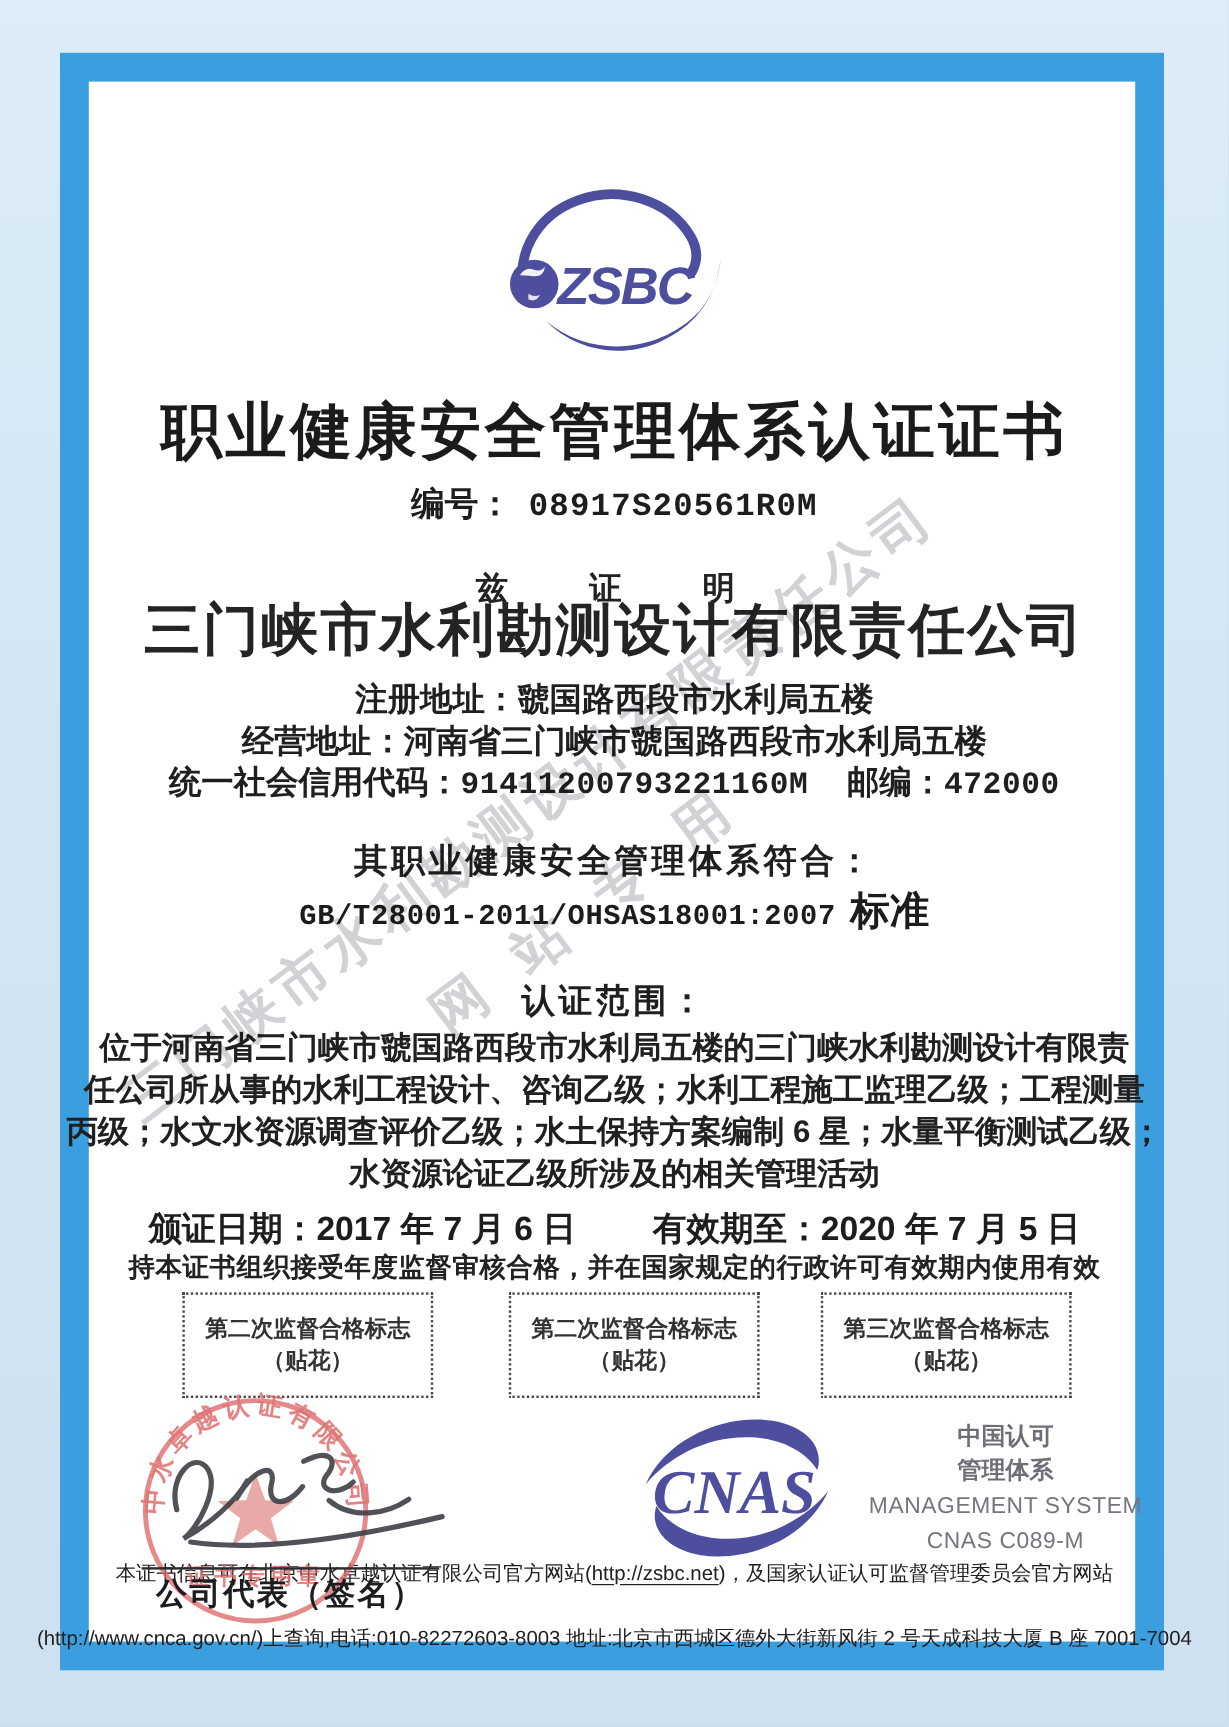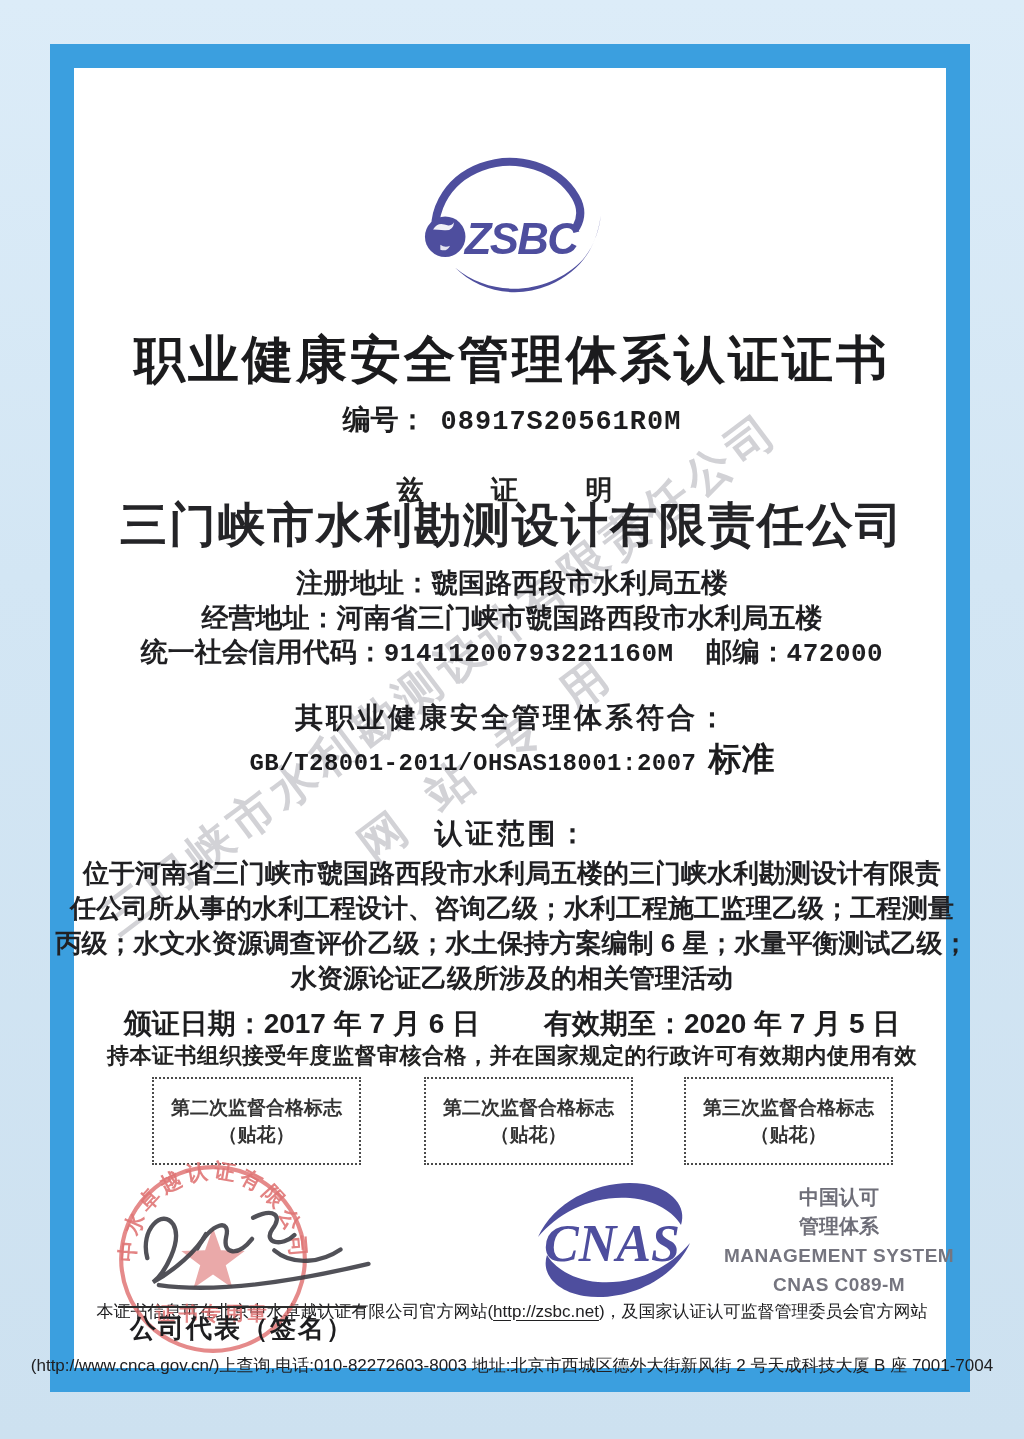--- a/index.html
+++ b/index.html
@@ -50,21 +50,21 @@
   }
   .sbox1{left:152px;} .sbox2{left:424px;} .sbox3{left:684px;}
   
   .seal{position:absolute;left:112px;top:1158px;width:202px;height:202px;z-index:6;opacity:0.92;}
   .signature{position:absolute;left:130px;top:1192px;width:250px;height:112px;z-index:7;}
   .sigline{position:absolute;left:118px;top:1306px;width:248px;border-top:2px solid #2c2c2c;z-index:8;}
   .siglabel{position:absolute;left:118px;top:1311px;width:248px;text-align:center;font-size:26px;font-weight:700;letter-spacing:2px;color:#1d1d1f;z-index:8;}
   .cnas{position:absolute;left:528px;top:1176px;width:172px;height:128px;}
   .cnas-info{position:absolute;left:724px;top:1183px;text-align:center;color:#6e6e78;}
   .cnas-info .zh{font-size:20px;line-height:29px;font-weight:600;}
-  .cnas-info .en{font-size:19px;line-height:29px;font-weight:700;letter-spacing:0.5px;color:#75757f;}
+  .cnas-info .en{font-size:19px;line-height:29px;font-weight:400;letter-spacing:0.5px;color:#75757f;}
   .footer1{top:1300px;font-size:17px;color:#202022;}
   .footer1 u{text-underline-offset:3px;}
   .footer2{top:1354px;font-size:17px;color:#202022;}
 </style>
 </head>
 <body>
 
 <div class="page">
   <div class="frame"></div>
 

